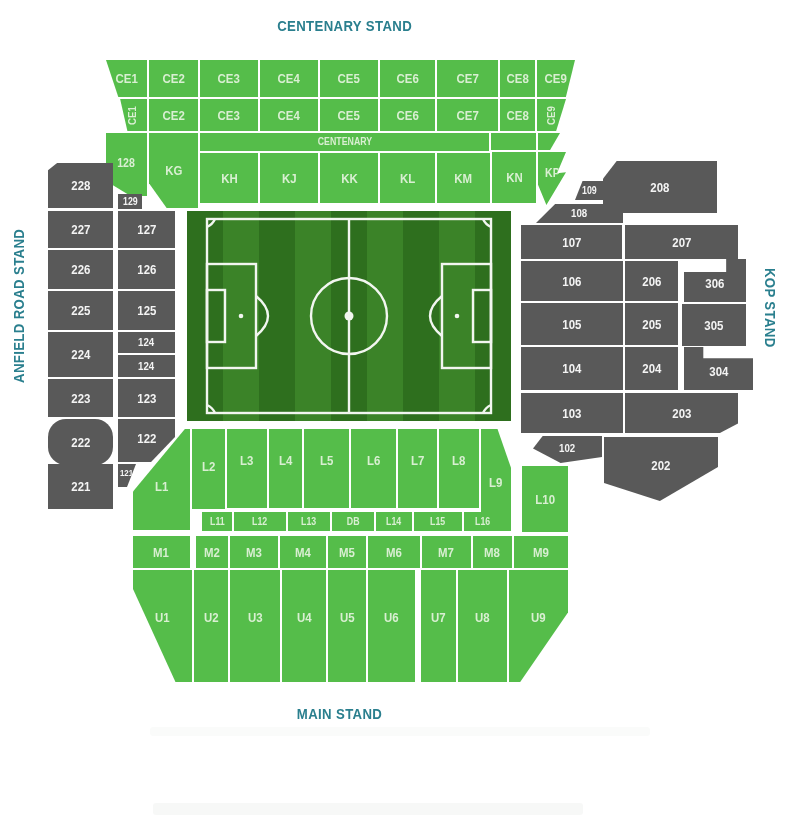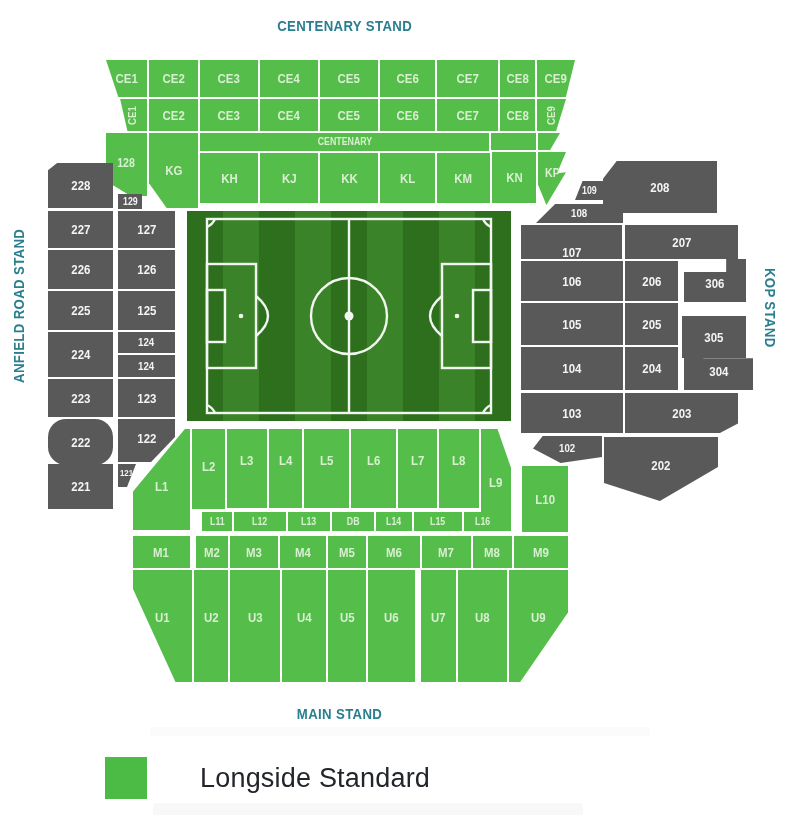--- a/index.html
+++ b/index.html
@@ -136,42 +136,42 @@
       </div>
       <div class="section unavail" style="left: 575px; top: 181px; width: 29px; height: 19px; clip-path: polygon(26% 0px, 100% 0px, 100% 100%, 0px 100%);">
         <span class="sec-label" style="font-size: 10px; transform: scaleX(0.88);">109</span>
       </div>
       <div class="section unavail" style="left: 603px; top: 161px; width: 114px; height: 52px; clip-path: polygon(0px 34%, 12% 0px, 100% 0px, 100% 100%, 0px 100%);">
         <span class="sec-label" style="transform: scaleX(0.88);">208</span>
       </div>
       <div class="section unavail" style="left: 536px; top: 204px; width: 87px; height: 19px; clip-path: polygon(22% 0px, 100% 0px, 100% 100%, 0px 100%);">
         <span class="sec-label" style="font-size: 11px; transform: scaleX(0.88);">108</span>
       </div>
-      <div class="section unavail" style="left: 521px; top: 225px; width: 101px; height: 34px; align-items: flex-end;">
+      <div class="section unavail" style="left: 521px; top: 225px; width: 101px; height: 34px;">
         <span class="sec-label" style="transform: scaleX(0.88);">107</span>
       </div>
       <div class="section unavail" style="left: 625px; top: 225px; width: 113px; height: 34px;">
         <span class="sec-label" style="transform: scaleX(0.88);">207</span>
       </div>
       <div class="section unavail" style="left: 521px; top: 261px; width: 102px; height: 40px;">
         <span class="sec-label" style="transform: scaleX(0.88);">106</span>
       </div>
       <div class="section unavail" style="left: 625px; top: 261px; width: 53px; height: 40px;">
         <span class="sec-label" style="transform: scaleX(0.88);">206</span>
       </div>
       <div class="section unavail" style="left: 684px; top: 259px; width: 62px; height: 43px; clip-path: polygon(0px 30%, 68% 30%, 68% 0px, 100% 0px, 100% 100%, 0px 100%);">
         <span class="sec-label" style="transform: scaleX(0.88); margin-top: 5px;">306</span>
       </div>
       <div class="section unavail" style="left: 521px; top: 303px; width: 102px; height: 42px;">
         <span class="sec-label" style="transform: scaleX(0.88);">105</span>
       </div>
       <div class="section unavail" style="left: 625px; top: 303px; width: 53px; height: 42px;">
         <span class="sec-label" style="transform: scaleX(0.88);">205</span>
       </div>
-      <div class="section unavail" style="left: 682px; top: 316px; width: 64px; height: 42px; align-items: center;">
+      <div class="section unavail" style="left: 682px; top: 304px; width: 64px; height: 42px; align-items: center;">
         <span class="sec-label" style="transform: scaleX(0.88);">305</span>
       </div>
       <div class="section unavail" style="left: 521px; top: 347px; width: 102px; height: 43px;">
         <span class="sec-label" style="transform: scaleX(0.88);">104</span>
       </div>
       <div class="section unavail" style="left: 625px; top: 347px; width: 53px; height: 43px;">
         <span class="sec-label" style="transform: scaleX(0.88);">204</span>
       </div>
       <div class="section unavail" style="left: 684px; top: 347px; width: 69px; height: 43px; clip-path: polygon(0px 0px, 28% 0px, 28% 26%, 100% 26%, 100% 100%, 0px 100%);">
         <span class="sec-label" style="transform: scaleX(0.88); margin-top: 5px;">304</span>
@@ -371,21 +371,17 @@
       <rect class="mark" x="286" y="79" width="18" height="52"></rect>
       <circle class="dot" cx="270" cy="105" r="2.3"></circle>
       <path class="mark" d="M255 85 Q231 105 255 125"></path>
       <path class="mark" d="M20 16 Q25.5 13.5 28 8"></path>
       <path class="mark" d="M296 8 Q298.5 13.5 304 16"></path>
       <path class="mark" d="M20 194 Q25.5 196.5 28 202"></path>
       <path class="mark" d="M296 202 Q298.5 196.5 304 194"></path>
     </g>
   </svg>
 
-  <div id="legend">
-    <div class="legend-swatch" style="background: rgb(76, 187, 69);"></div>
-    <div class="legend-label">Longside Standard</div>
-  </div>
 
   <div class="faded" style="left:150px;top:727px;width:500px;height:9px;background:rgba(60,80,60,0.025);"></div>
   <div class="faded" style="left:153px;top:803px;width:430px;height:12px;background:rgba(90,110,90,0.05);"></div>
 
 </div>
 
 </body></html>

